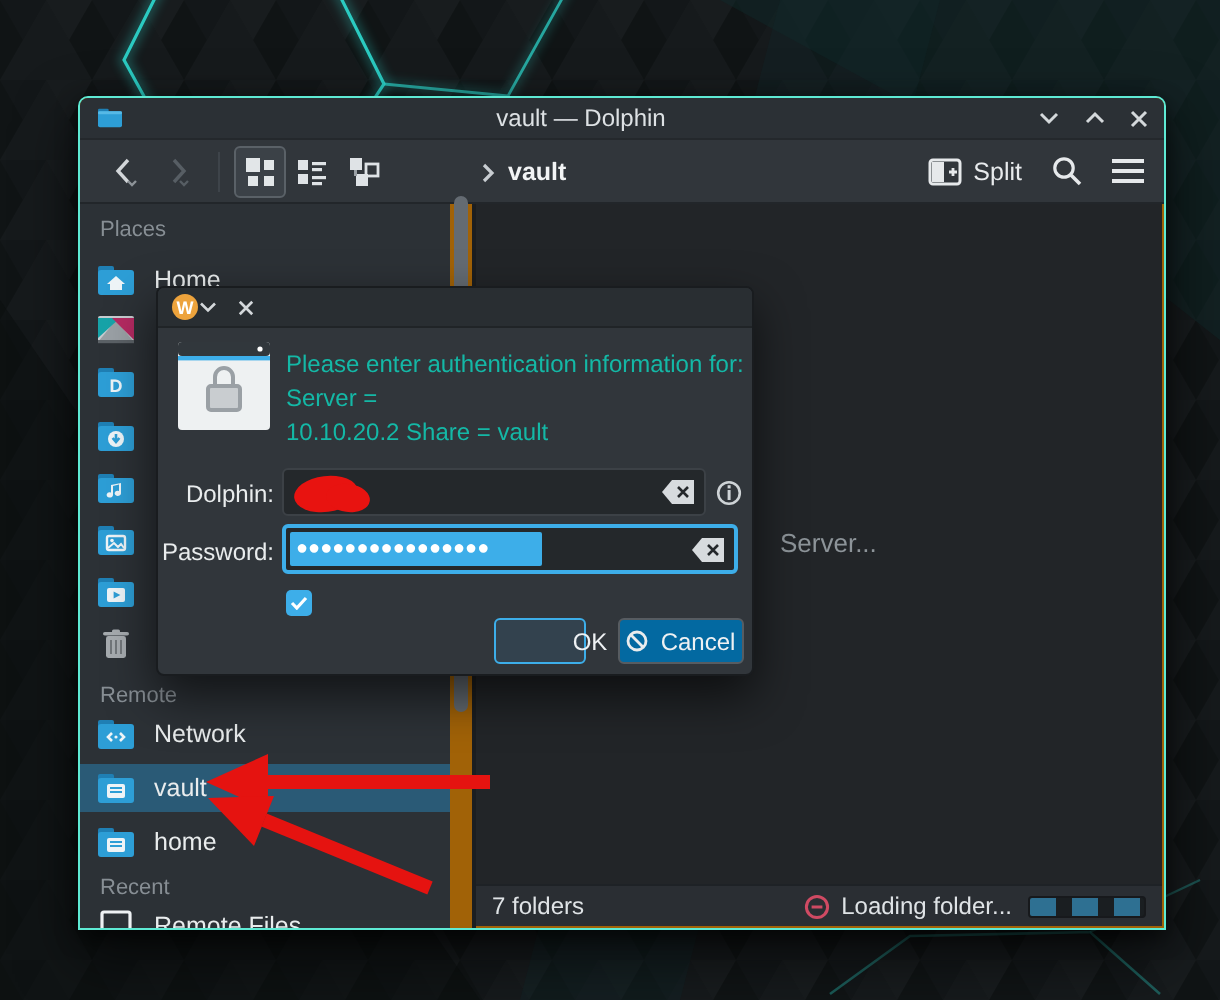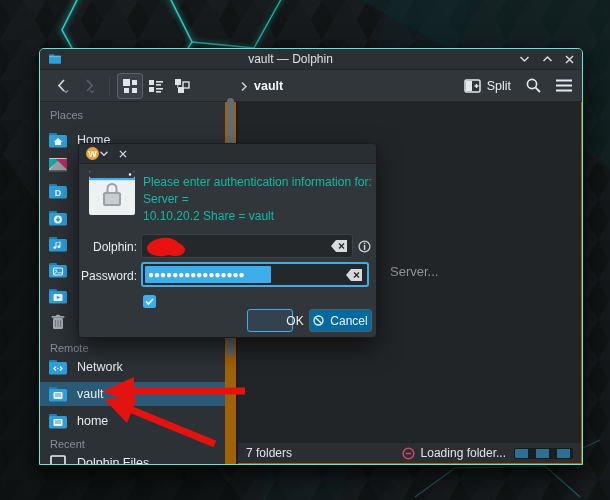--- a/index.html
+++ b/index.html
@@ -287,21 +287,21 @@
         <path d="M7,9 h6 M7,11 h6" stroke="#2d9ed6" stroke-width="1.1"></path>
       </svg>
       <span>home</span>
     </div>
 
     <div class="shead" style="top:336px">Recent</div>
     <div class="pitem" style="top:349px">
       <svg width="20" height="18" viewBox="0 0 20 18">
         <rect x="3" y="2" width="14" height="14" rx="1" fill="none" stroke="#eef1f3" stroke-width="1.6"></rect>
       </svg>
-      <span>Dolphin Files</span>
+      <span>Remote Files</span>
     </div>
   </div>
 
   <div id="sscroll" class="abs">
     <div class="thumb"></div>
   </div>
   <div id="splitline" class="abs"></div>
 
   <div id="mainview" class="abs">
     <div id="loadingtxt" class="abs">Server...</div>

